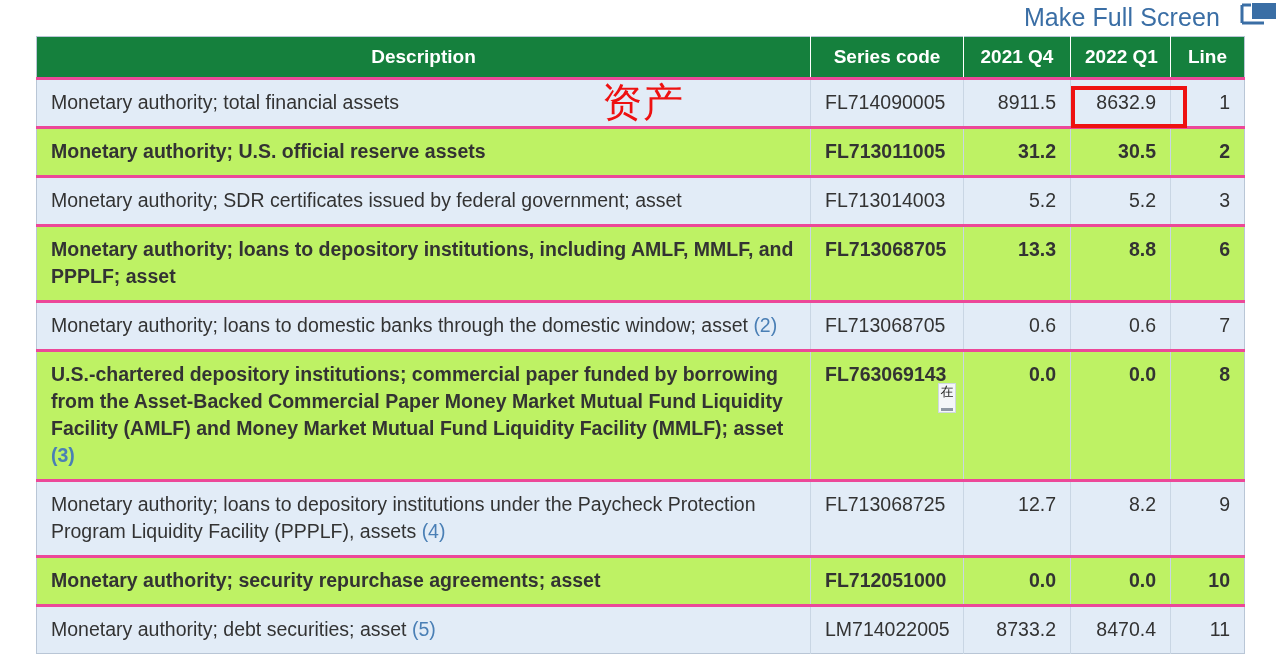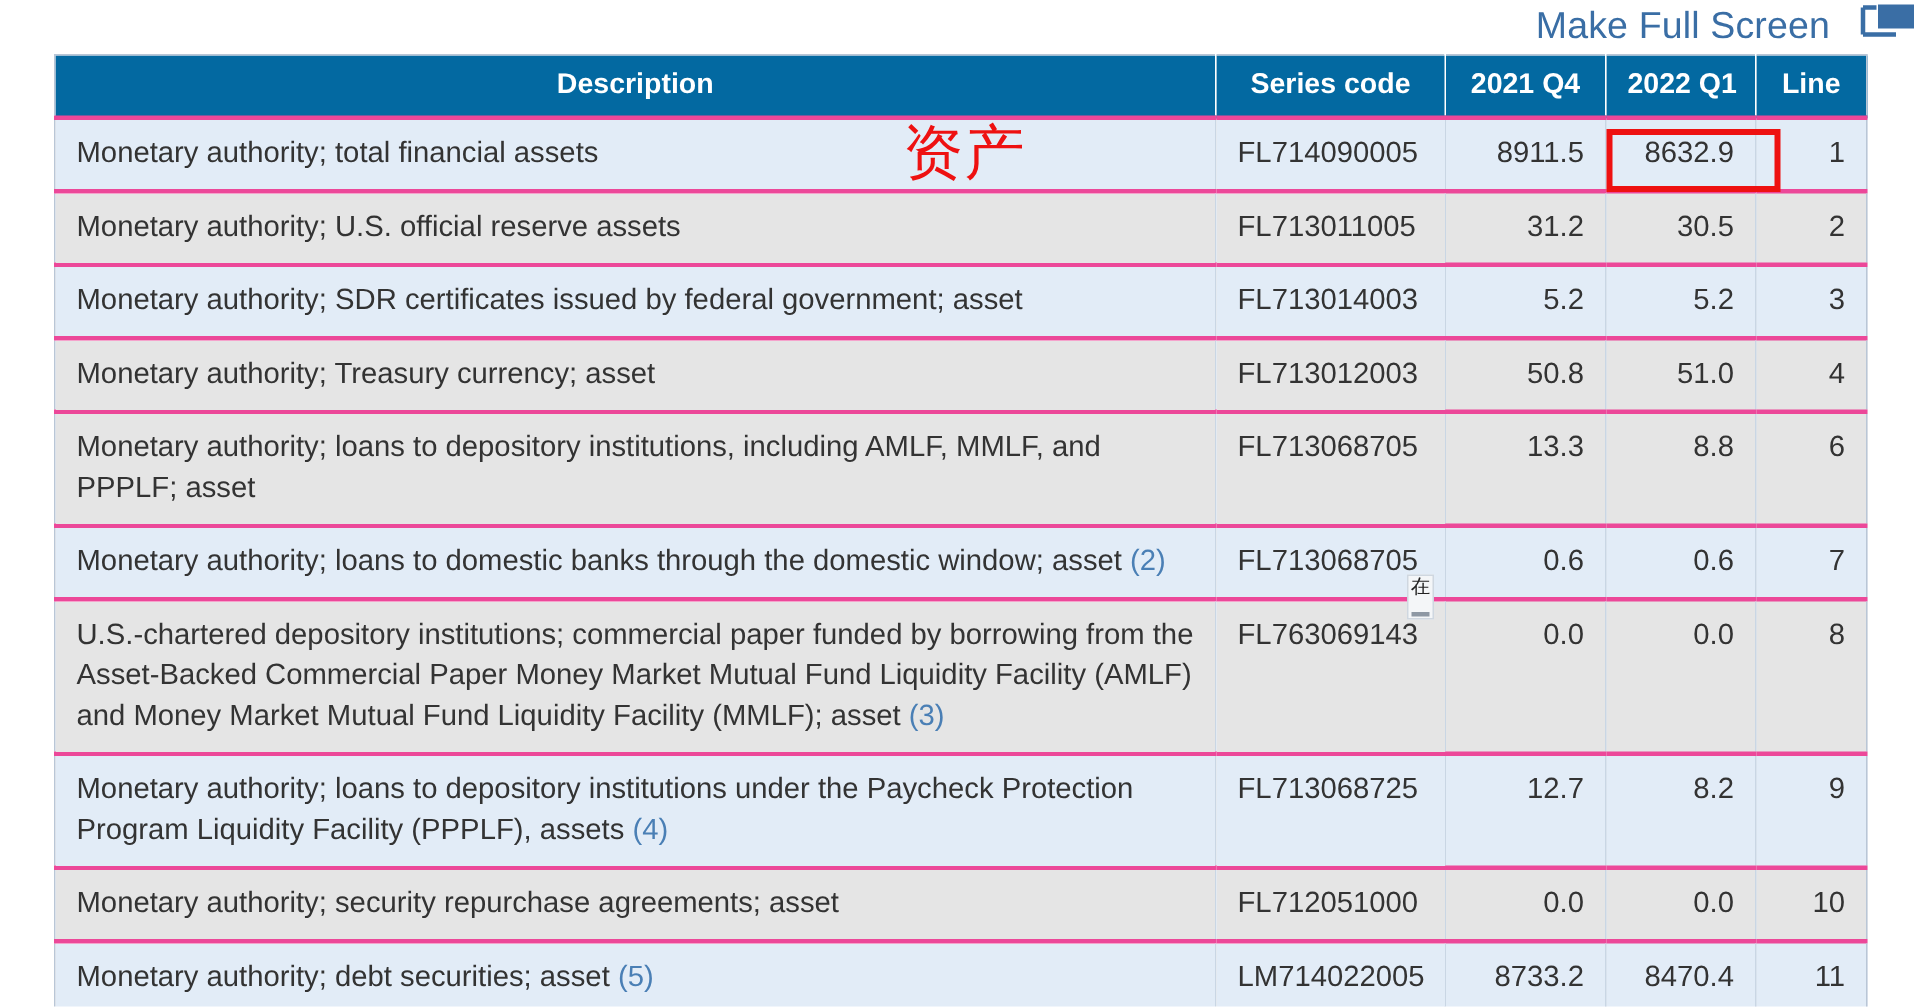--- a/index.html
+++ b/index.html
@@ -50,21 +50,21 @@
     width: 1208px;
     border: 1px solid #b9c6d6;
   }
   table.fof col.c-desc   { width: 774px; }
   table.fof col.c-series { width: 153px; }
   table.fof col.c-q4     { width: 107px; }
   table.fof col.c-q1     { width: 100px; }
   table.fof col.c-line   { width: 74px; }
 
   thead th {
-    background: #0369a1;
+    background: #15803d;
     color: #ffffff;
     font-size: 19px;
     font-weight: bold;
     height: 42px;
     padding: 0 14px;
     border-right: 1px solid #ffffff;
     box-sizing: border-box;
     white-space: nowrap;
   }
   thead th:last-child { border-right: none; }
@@ -79,21 +79,21 @@
     color: #333333;
     border-top: 3px solid #ec4899;
     border-right: 1px solid #c9d6e4;
     padding: 9px 14px 10px 14px;
     box-sizing: border-box;
     vertical-align: top;
     line-height: 27px;
   }
   tbody td:last-child { border-right: none; }
   tbody tr.alt td { background: #e2ecf7; }
-  tbody tr.plain td { background: #e5e5e5; }
+  tbody tr.plain td { background: #bef264; font-weight: bold; }
 
   td.desc   { text-align: left; position: relative; }
   td.series { text-align: left; white-space: nowrap; position: relative; }
   td.num    { text-align: right; white-space: nowrap; }
   td.line   { text-align: right; white-space: nowrap; }
 
   .fn {
     color: #4a7fb5;
     cursor: pointer;
   }
@@ -199,27 +199,20 @@
           <td class="line"><span>2</span></td>
         </tr>
         <tr class="alt">
           <td class="desc"><span>Monetary authority; SDR certificates issued by federal government; asset</span></td>
           <td class="series"><span>FL713014003</span></td>
           <td class="num"><span>5.2</span></td>
           <td class="num"><span>5.2</span></td>
           <td class="line"><span>3</span></td>
         </tr>
         <tr class="plain">
-          <td class="desc"><span>Monetary authority; Treasury currency; asset</span></td>
-          <td class="series"><span>FL713012003</span></td>
-          <td class="num"><span>50.8</span></td>
-          <td class="num"><span>51.0</span></td>
-          <td class="line"><span>4</span></td>
-        </tr>
-        <tr class="plain">
           <td class="desc"><span>Monetary authority; loans to depository institutions, including AMLF, MMLF, and PPPLF; asset</span></td>
           <td class="series"><span>FL713068705</span></td>
           <td class="num"><span>13.3</span></td>
           <td class="num"><span>8.8</span></td>
           <td class="line"><span>6</span></td>
         </tr>
         <tr class="alt">
           <td class="desc"><span>Monetary authority; loans to domestic banks through the domestic window; asset</span> <span class="fn">(2)</span></td>
           <td class="series"><span>FL713068705</span></td>
           <td class="num"><span>0.6</span></td>

